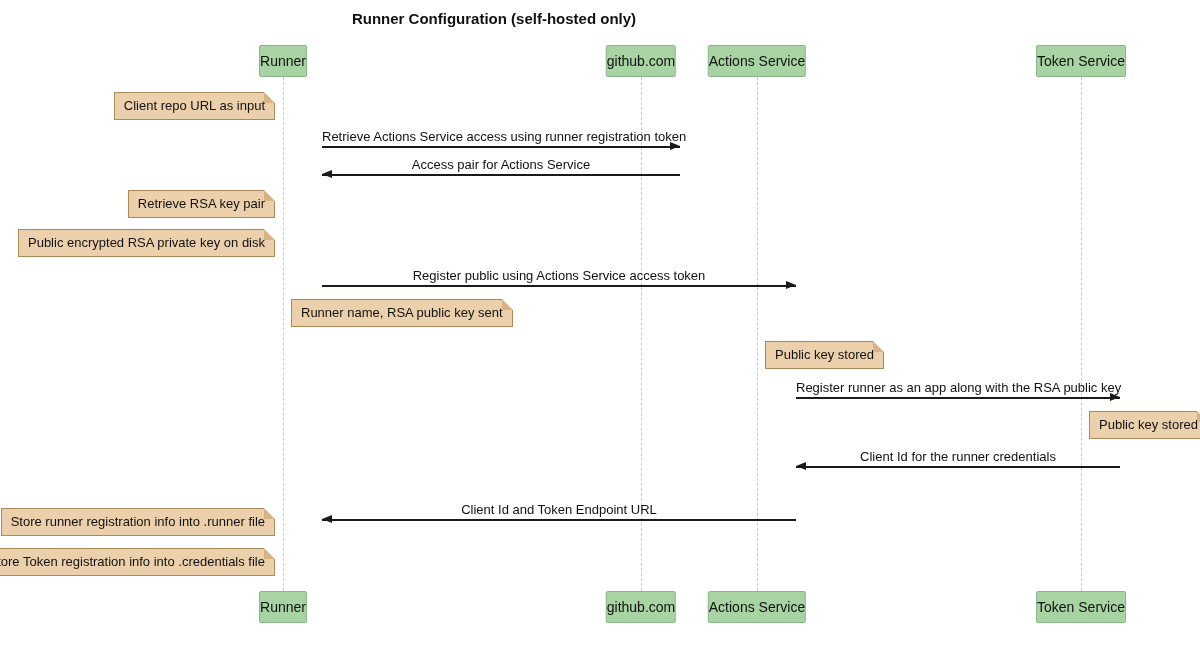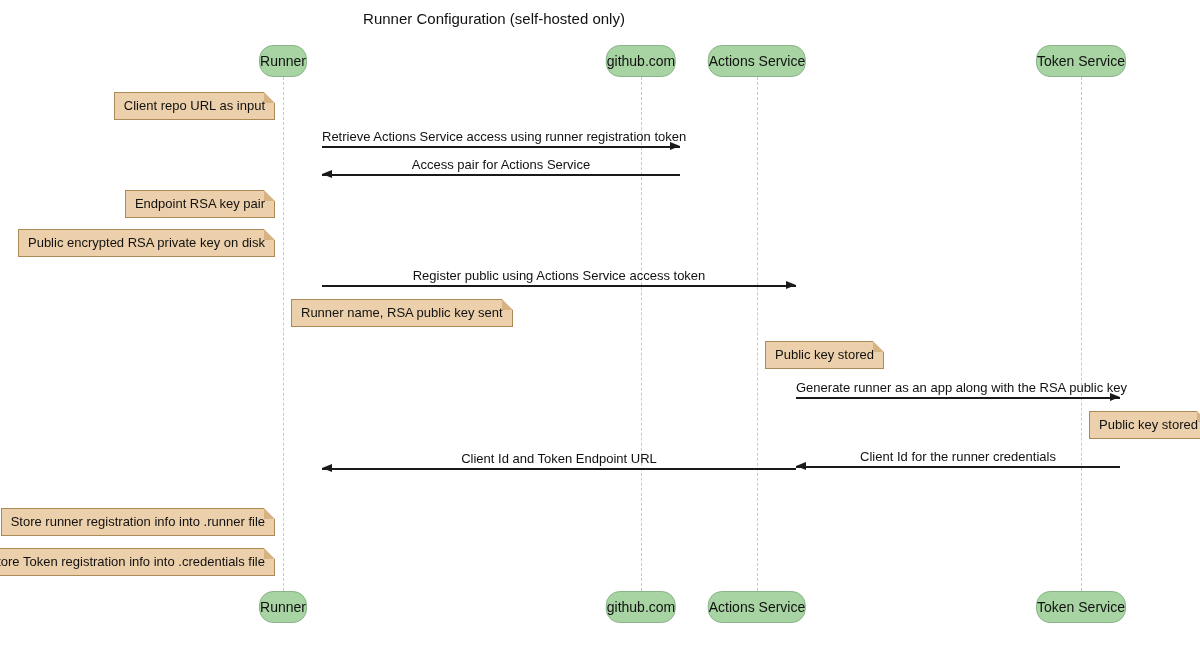--- a/index.html
+++ b/index.html
@@ -2,29 +2,29 @@
 <html><head>
 <meta charset="utf-8">
 <style>
   html,body{margin:0;padding:0;background:#ffffff;}
   .canvas{
     position:relative;width:1200px;height:647px;background:#ffffff;overflow:hidden;
     font-family:"Liberation Sans", sans-serif;color:#111;
   }
   .title{
     position:absolute;top:10px;left:0;width:988px;text-align:center;
-    font-size:15px;font-weight:normal;color:#111;
+    font-size:15px;font-weight:bold;color:#111;
   }
   .lifeline{
     position:absolute;top:77px;height:514px;width:0;
     border-left:1px dashed #c9c9c9;
   }
   .participant{
     position:absolute;transform:translateX(-50%);
-    background:#a7d4a2;border:1px solid #8ab48a;border-radius:14px;
+    background:#a7d4a2;border:1px solid #8ab48a;border-radius:2px;
     padding:7px 0;font-size:14px;white-space:nowrap;line-height:16px;
   }
   .participant.top{top:45px;}
   .participant.bottom{top:591px;}
   .msg{position:absolute;margin-left:39px;}
   .msg-label{
     text-align:center;font-size:13px;line-height:15px;margin-bottom:2px;
     white-space:nowrap;color:#111;
   }
   .msg-line{position:relative;height:1.5px;background:#1a1a1a;}
@@ -77,41 +77,41 @@
     <div class="msg-label">Access pair for Actions Service</div>
     <div class="msg-line arrow-left"></div>
   </div>
 
   <div class="msg" style="left:283px;width:474px;top:268px">
     <div class="msg-label">Register public using Actions Service access token</div>
     <div class="msg-line arrow-right"></div>
   </div>
 
   <div class="msg" style="left:757px;width:324px;top:380px">
-    <div class="msg-label">Generate runner as an app along with the RSA public key</div>
+    <div class="msg-label">Register runner as an app along with the RSA public key</div>
     <div class="msg-line arrow-right"></div>
   </div>
 
   <div class="msg" style="left:757px;width:324px;top:449px">
     <div class="msg-label">Client Id for the runner credentials</div>
     <div class="msg-line arrow-left"></div>
   </div>
 
-  <div class="msg" style="left:283px;width:474px;top:451px">
+  <div class="msg" style="left:283px;width:474px;top:502px">
     <div class="msg-label">Client Id and Token Endpoint URL</div>
     <div class="msg-line arrow-left"></div>
   </div>
 
   <div class="note" style="right:925px;top:92px">
     <span class="note-text">Client repo URL as input</span>
     <i class="fold"></i>
   </div>
 
   <div class="note" style="right:925px;top:190px">
-    <span class="note-text">Endpoint RSA key pair</span>
+    <span class="note-text">Retrieve RSA key pair</span>
     <i class="fold"></i>
   </div>
 
   <div class="note" style="right:925px;top:229px">
     <span class="note-text">Public encrypted RSA private key on disk</span>
     <i class="fold"></i>
   </div>
 
   <div class="note" style="left:291px;top:299px">
     <span class="note-text">Runner name, RSA public key sent</span>

